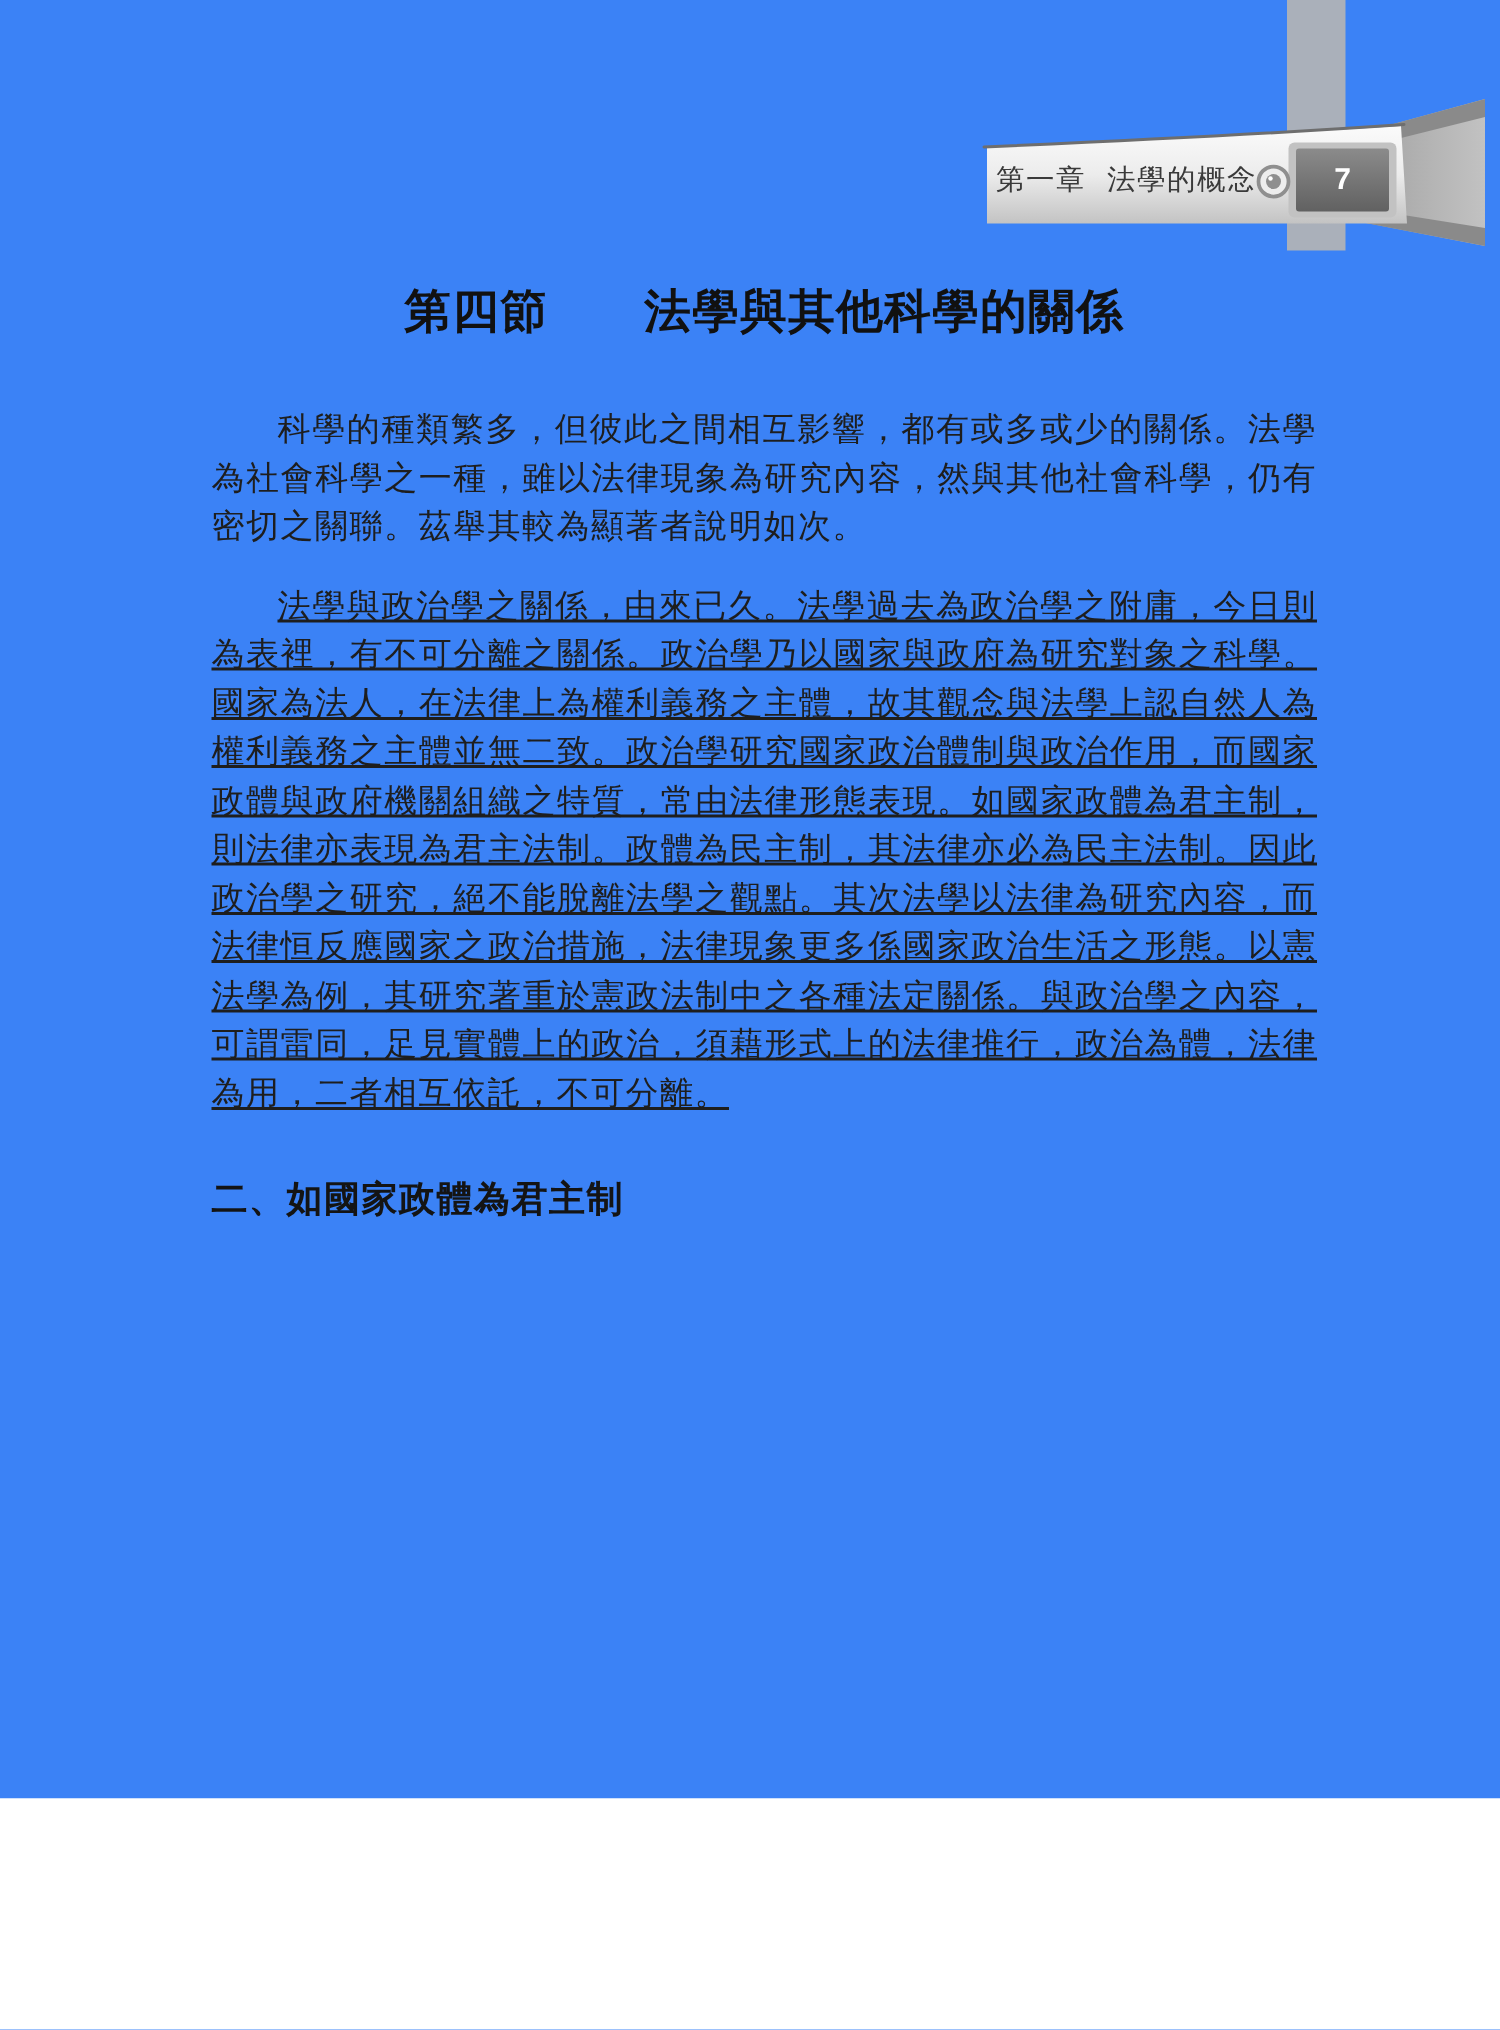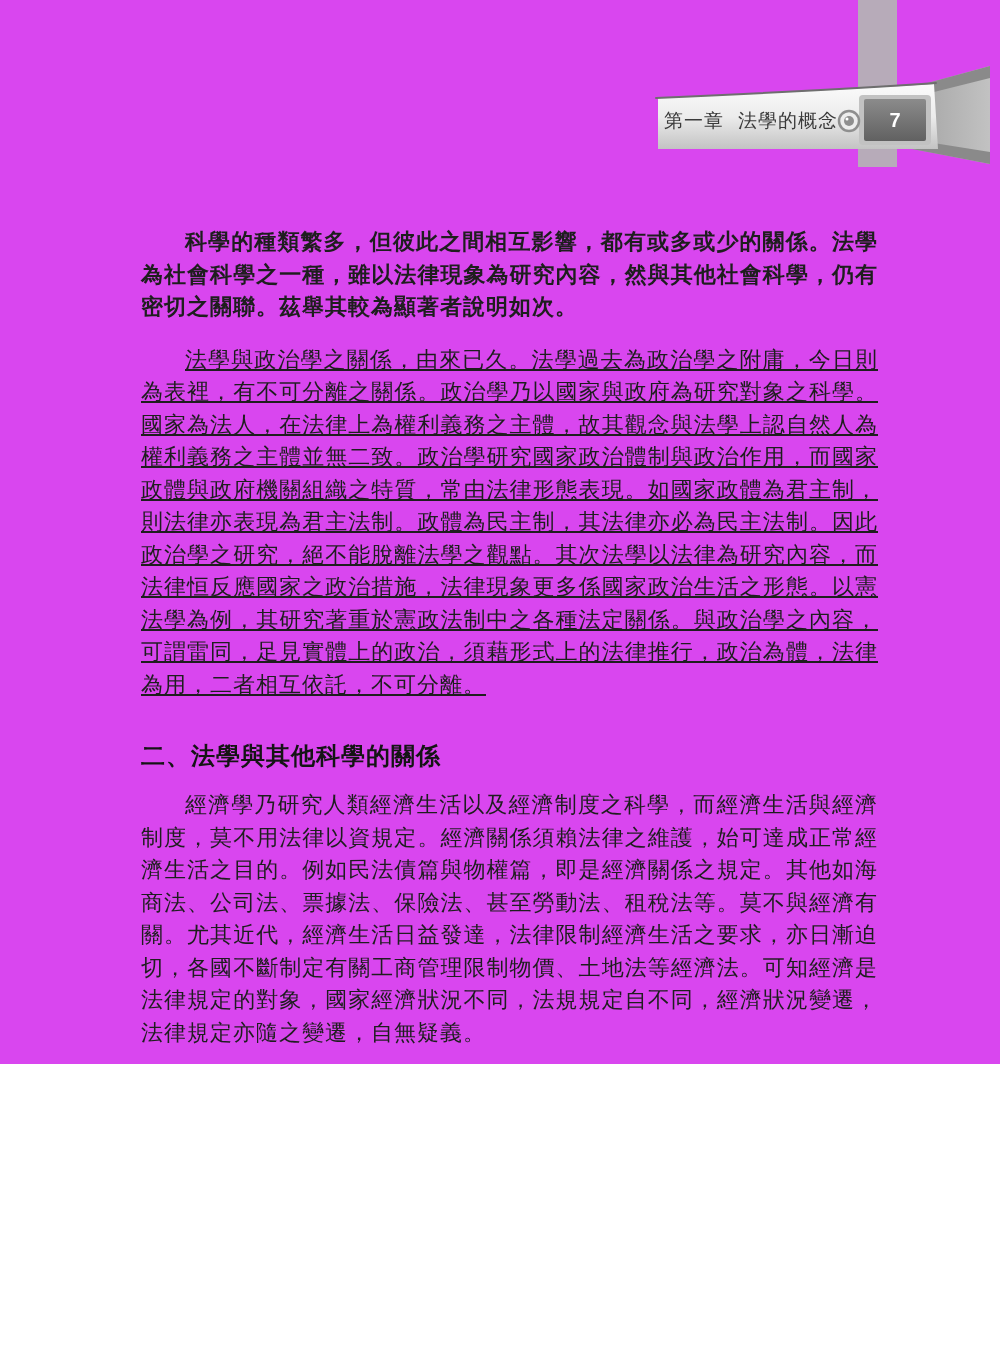--- a/index.html
+++ b/index.html
@@ -1,19 +1,19 @@
 <!DOCTYPE html>
 <html><head>
 <meta charset="utf-8">
 <style>
   html,body{margin:0;padding:0;background:#ffffff;}
   .page{
     position:relative;
-    width:1000px;height:1064px;
-    background:#d946ef;
+    width:1000px;height:1199px;
+    background:#3b82f6;
     overflow:hidden;
     font-family:"Liberation Serif",serif;
   }
   .hdr-svg{position:absolute;top:0;left:0;}
   .hdr-title{
     position:absolute;left:664px;top:110px;
     font-family:"Liberation Sans",sans-serif;
     font-size:19px;line-height:22px;color:#3a3a3a;
     white-space:nowrap;letter-spacing:1px;
   }
@@ -32,21 +32,21 @@
     margin:0;
     font-family:"Liberation Serif",serif;
     font-weight:bold;font-size:31px;line-height:44px;
     text-align:center;letter-spacing:1px;color:#111111;
   }
   .para{
     margin:0;
     font-size:22px;line-height:32.5px;letter-spacing:1px;
     text-align:justify;text-indent:2em;
   }
-  .intro{margin-top:40px;font-weight:bold;}
+  .intro{margin-top:40px;}
   .sec-h{
     margin:0;
     font-family:"Liberation Sans",sans-serif;
     font-weight:bold;font-size:24px;line-height:30px;color:#141414;
     letter-spacing:1px;
   }
   .sec-h.first{margin-top:44px;}
   .sec-h.second{margin-top:40px;}
   .sec-body.first{margin-top:20px;text-decoration:underline;}
   .sec-body.second{margin-top:18px;}
@@ -99,25 +99,25 @@
   </svg>
 
   <div class="hdr-title">
     <span class="chapter-label">第一章</span><span>法學的概念</span>
   </div>
 
   <div class="page-num">7</div>
 
   <div class="content">
 
+    <h1 class="doc-title">第四節　　法學與其他科學的關係</h1>
 
     <p class="para intro">科學的種類繁多，但彼此之間相互影響，都有或多或少的關係。法學為社會科學之一種，雖以法律現象為研究內容，然與其他社會科學，仍有密切之關聯。茲舉其較為顯著者說明如次。</p>
 
 
     <p class="para sec-body first">法學與政治學之關係，由來已久。法學過去為政治學之附庸，今日則為表裡，有不可分離之關係。政治學乃以國家與政府為研究對象之科學。國家為法人，在法律上為權利義務之主體，故其觀念與法學上認自然人為權利義務之主體並無二致。政治學研究國家政治體制與政治作用，而國家政體與政府機關組織之特質，常由法律形態表現。如國家政體為君主制，則法律亦表現為君主法制。政體為民主制，其法律亦必為民主法制。因此政治學之研究，絕不能脫離法學之觀點。其次法學以法律為研究內容，而法律恒反應國家之政治措施，法律現象更多係國家政治生活之形態。以憲法學為例，其研究著重於憲政法制中之各種法定關係。與政治學之內容，可謂雷同，足見實體上的政治，須藉形式上的法律推行，政治為體，法律為用，二者相互依託，不可分離。</p>
 
-    <h2 class="sec-h second">二、法學與其他科學的關係</h2>
+    <h2 class="sec-h second">二、如國家政體為君主制</h2>
 
-    <p class="para sec-body second">經濟學乃研究人類經濟生活以及經濟制度之科學，而經濟生活與經濟制度，莫不用法律以資規定。經濟關係須賴法律之維護，始可達成正常經濟生活之目的。例如民法債篇與物權篇，即是經濟關係之規定。其他如海商法、公司法、票據法、保險法、甚至勞動法、租稅法等。莫不與經濟有關。尤其近代，經濟生活日益發達，法律限制經濟生活之要求，亦日漸迫切，各國不斷制定有關工商管理限制物價、土地法等經濟法。可知經濟是法律規定的對象，國家經濟狀況不同，法規規定自不同，經濟狀況變遷，法律規定亦隨之變遷，自無疑義。</p>
 
   </div>
 
 </div>
 
 </body></html>

